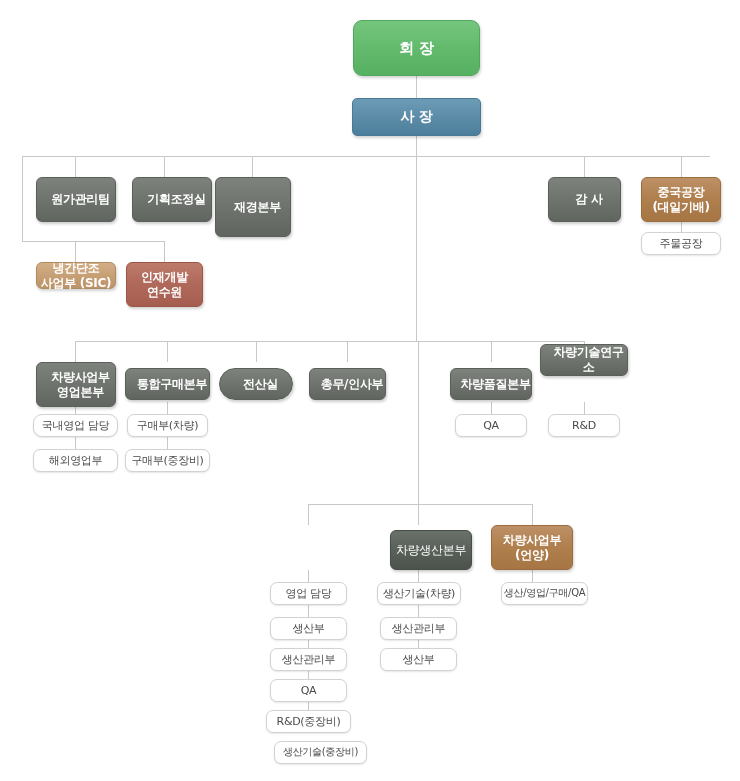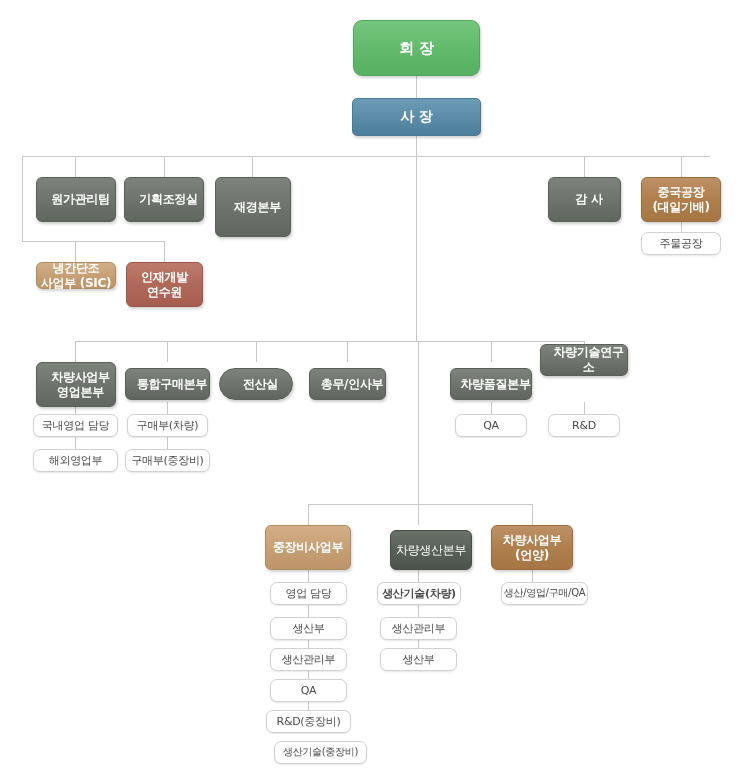--- a/index.html
+++ b/index.html
@@ -181,61 +181,60 @@
   <div class="ln v" style="left:418px; top:605px; height:12px;"></div>
   <div class="ln v" style="left:418px; top:636px; height:12px;"></div>
 
   <div class="ln v" style="left:532px; top:570px; height:12px;"></div>
 
   <div class="node n-green" style="left:353px; top:20px; width:127px; height:56px;">회 장</div>
 
   <div class="node n-blue" style="left:352px; top:98px; width:129px; height:38px;">사 장</div>
 
   <div class="node n-gray" style="left:36px; top:177px; width:80px; height:45px;">원가관리팀</div>
-  <div class="node n-gray" style="left:124px; top:177px; width:80px; height:45px;">기획조정실</div>
+  <div class="node n-gray" style="left:132px; top:177px; width:80px; height:45px;">기획조정실</div>
   <div class="node n-gray" style="left:215px; top:177px; width:76px; height:60px;">재경본부</div>
 
   <div class="node n-gray" style="left:548px; top:177px; width:73px; height:45px;text-align:center;">감 사</div>
   <div class="node n-brown" style="left:641px; top:177px; width:80px; height:45px;">중국공장
 (대일기배)</div>
   <div class="node n-white" style="left:641px; top:232px; width:80px; height:23px;">주물공장</div>
 
   <div class="node n-tan" style="left:36px; top:262px; width:80px; height:27px;">냉간단조
 사업부 (SIC)</div>
   <div class="node n-red" style="left:126px; top:262px; width:77px; height:45px;">인재개발
 연수원</div>
 
   <div class="node n-gray" style="left:36px; top:362px; width:80px; height:45px;">차량사업부
 영업본부</div>
-  <div class="node n-white" style="left:33px; top:414px; width:85px; height:23px;">국내영업 담당</div>
+  <div class="node n-white" style="left:33px; top:414px; width:85px; height:23px;border-radius:9px;">국내영업 담당</div>
   <div class="node n-white" style="left:33px; top:449px; width:85px; height:23px;">해외영업부</div>
 
   <div class="node n-gray" style="left:125px; top:368px; width:85px; height:32px;">통합구매본부</div>
   <div class="node n-white" style="left:127px; top:414px; width:81px; height:23px;">구매부(차량)</div>
   <div class="node n-white" style="left:125px; top:449px; width:85px; height:23px;">구매부(중장비)</div>
 
   <div class="node n-gray" style="left:219px; top:368px; width:74px; height:32px;border-radius:16px;">전산실</div>
   <div class="node n-gray" style="left:309px; top:368px; width:77px; height:32px;">총무/인사부</div>
 
   <div class="node n-gray" style="left:450px; top:368px; width:82px; height:32px;">차량품질본부</div>
   <div class="node n-white" style="left:455px; top:414px; width:72px; height:23px;">QA</div>
 
   <div class="node n-gray" style="left:540px; top:344px; width:88px; height:32px;">차량기술연구소</div>
   <div class="node n-white" style="left:548px; top:414px; width:72px; height:23px;">R&amp;D</div>
 
-  <div class="node n-tan" style="left:265px; top:525px; width:86px; height:45px;">중장비사업부</div>
   <div class="node n-white" style="left:270px; top:582px; width:77px; height:23px;">영업 담당</div>
   <div class="node n-white" style="left:270px; top:617px; width:77px; height:23px;">생산부</div>
   <div class="node n-white" style="left:270px; top:648px; width:77px; height:23px;">생산관리부</div>
   <div class="node n-white" style="left:270px; top:679px; width:77px; height:23px;">QA</div>
   <div class="node n-white" style="left:266px; top:710px; width:85px; height:23px;">R&amp;D(중장비)</div>
   <div class="node n-white small" style="left:262px; top:741px; width:93px; height:23px;">생산기술(중장비)</div>
 
   <div class="node n-darkgray" style="left:378px; top:530px; width:82px; height:40px;">차량생산본부</div>
-  <div class="node n-white" style="left:377px; top:582px; width:84px; height:23px;font-weight:bold;">생산기술(차량)</div>
+  <div class="node n-white" style="left:377px; top:582px; width:84px; height:23px;">생산기술(차량)</div>
   <div class="node n-white" style="left:380px; top:617px; width:77px; height:23px;">생산관리부</div>
   <div class="node n-white" style="left:380px; top:648px; width:77px; height:23px;">생산부</div>
 
   <div class="node n-brown" style="left:491px; top:525px; width:82px; height:45px;">차량사업부
 (언양)</div>
   <div class="node n-white small" style="left:489px; top:582px; width:87px; height:23px;">생산/영업/구매/QA</div>
 
 </div>
 
 </body></html>

